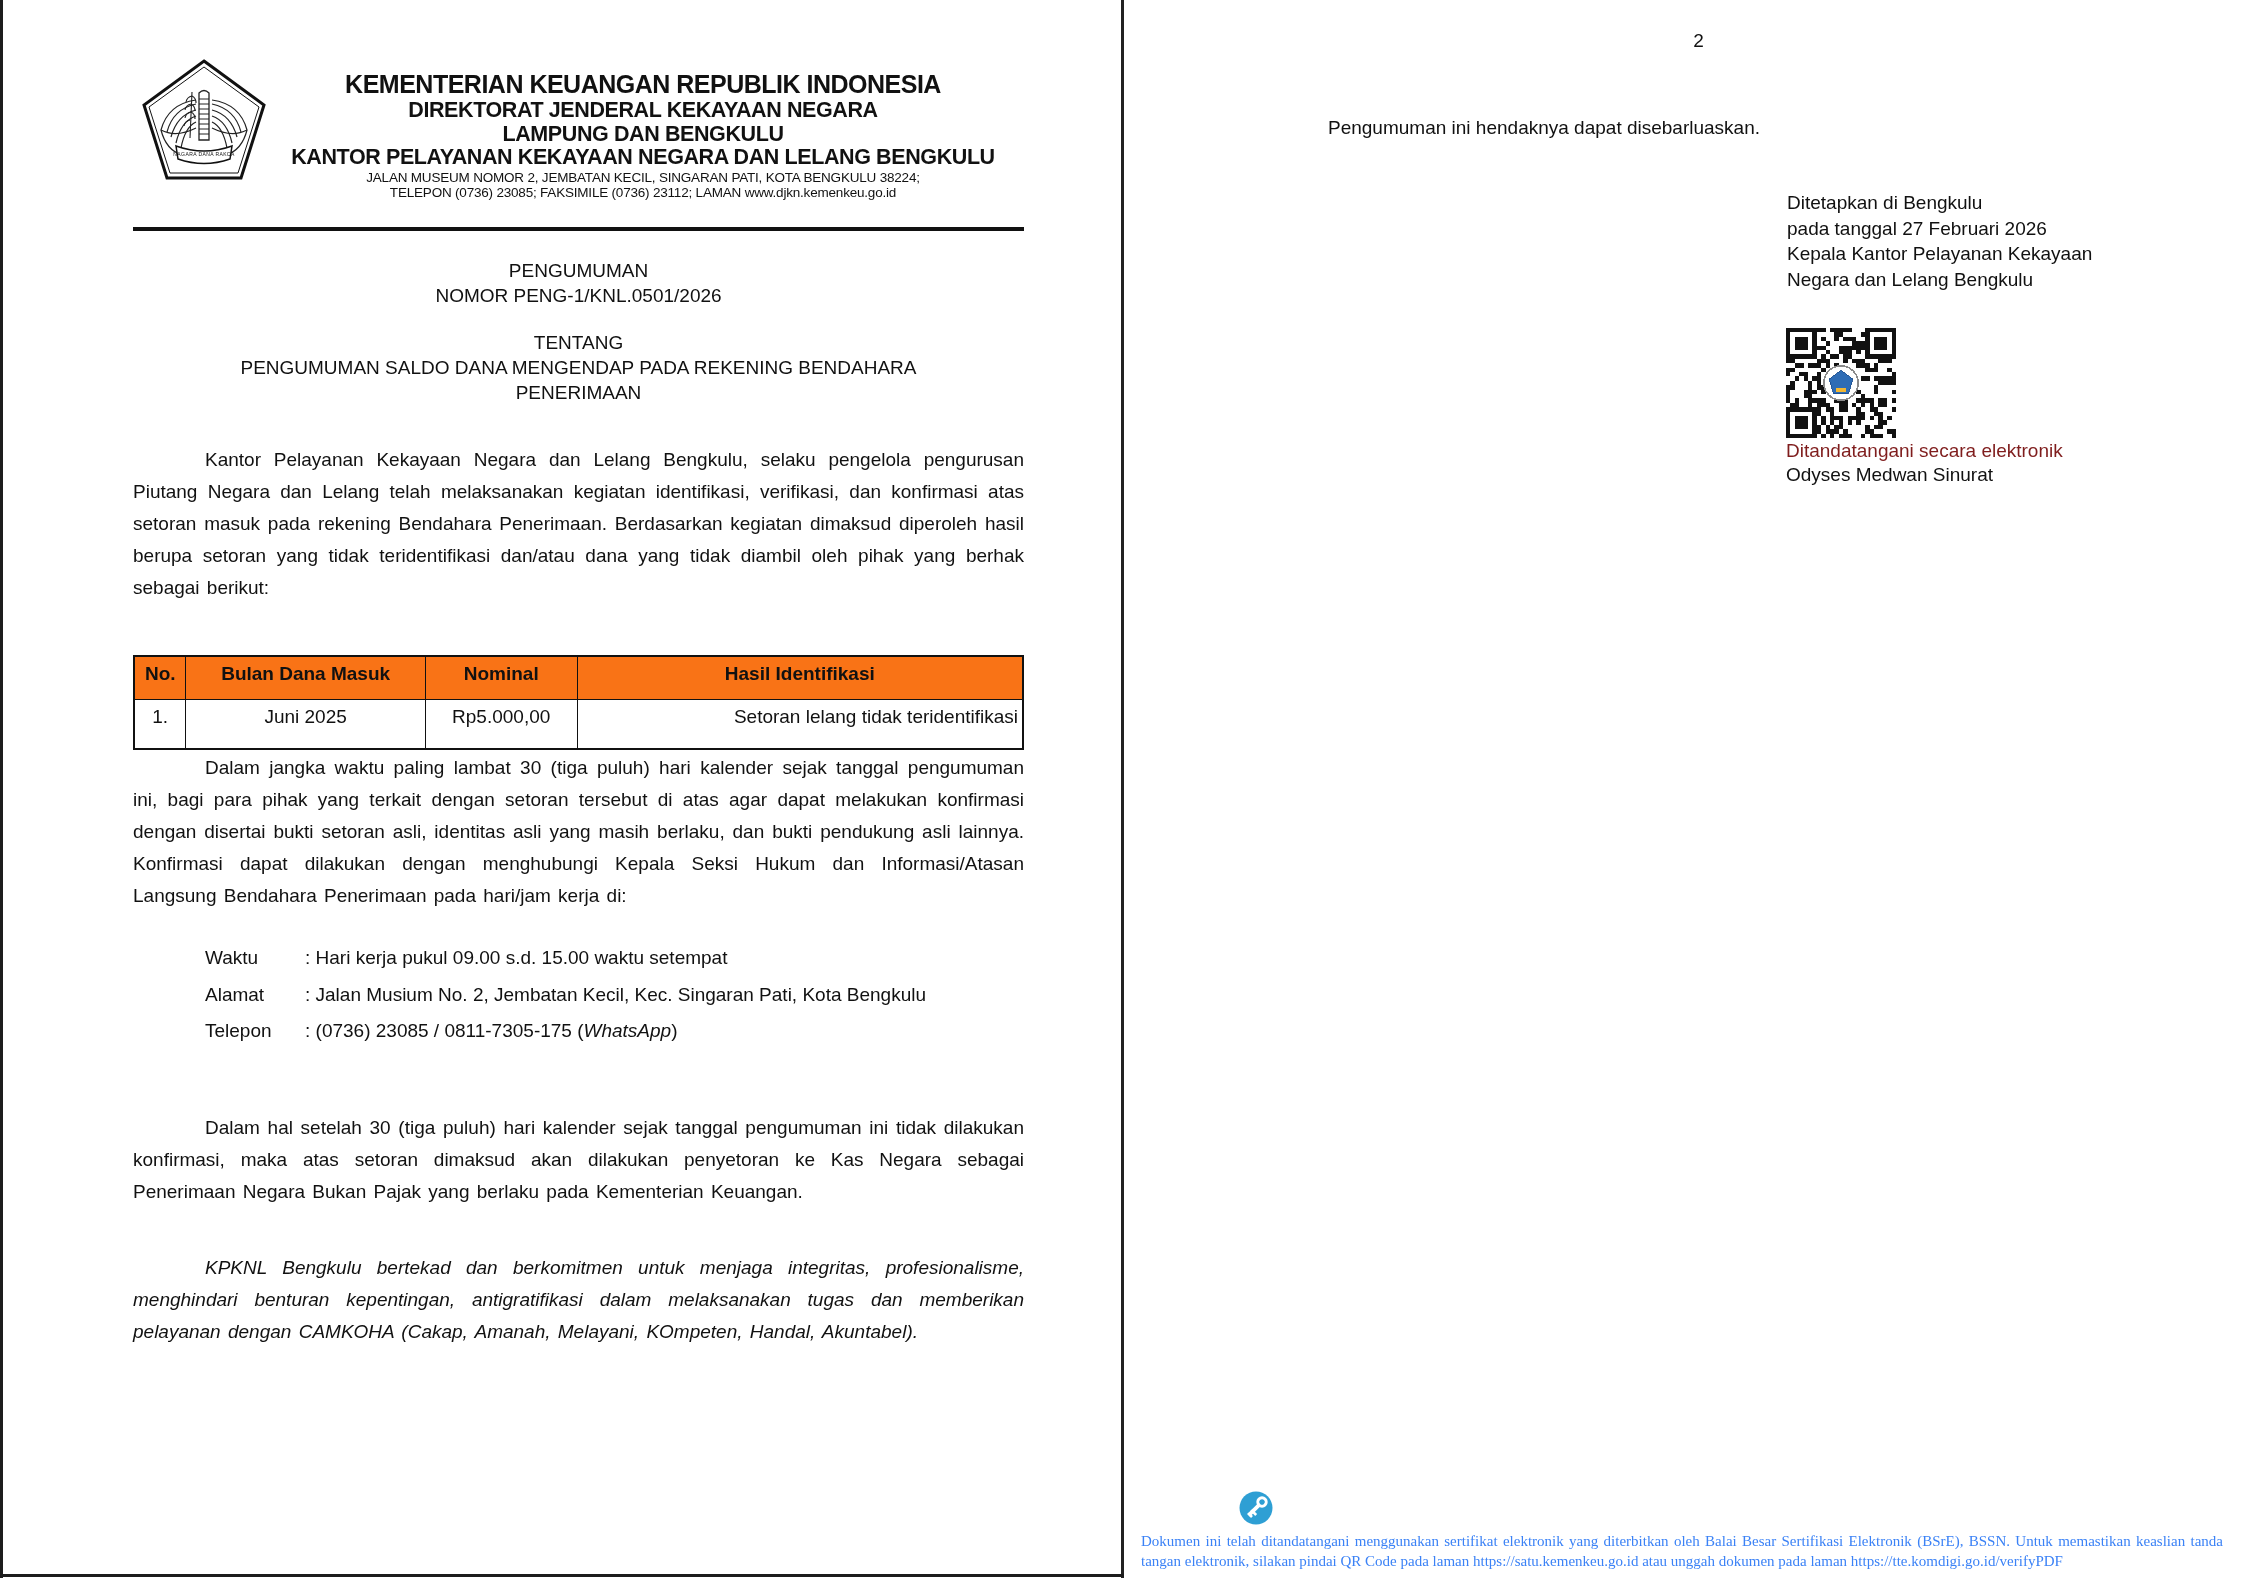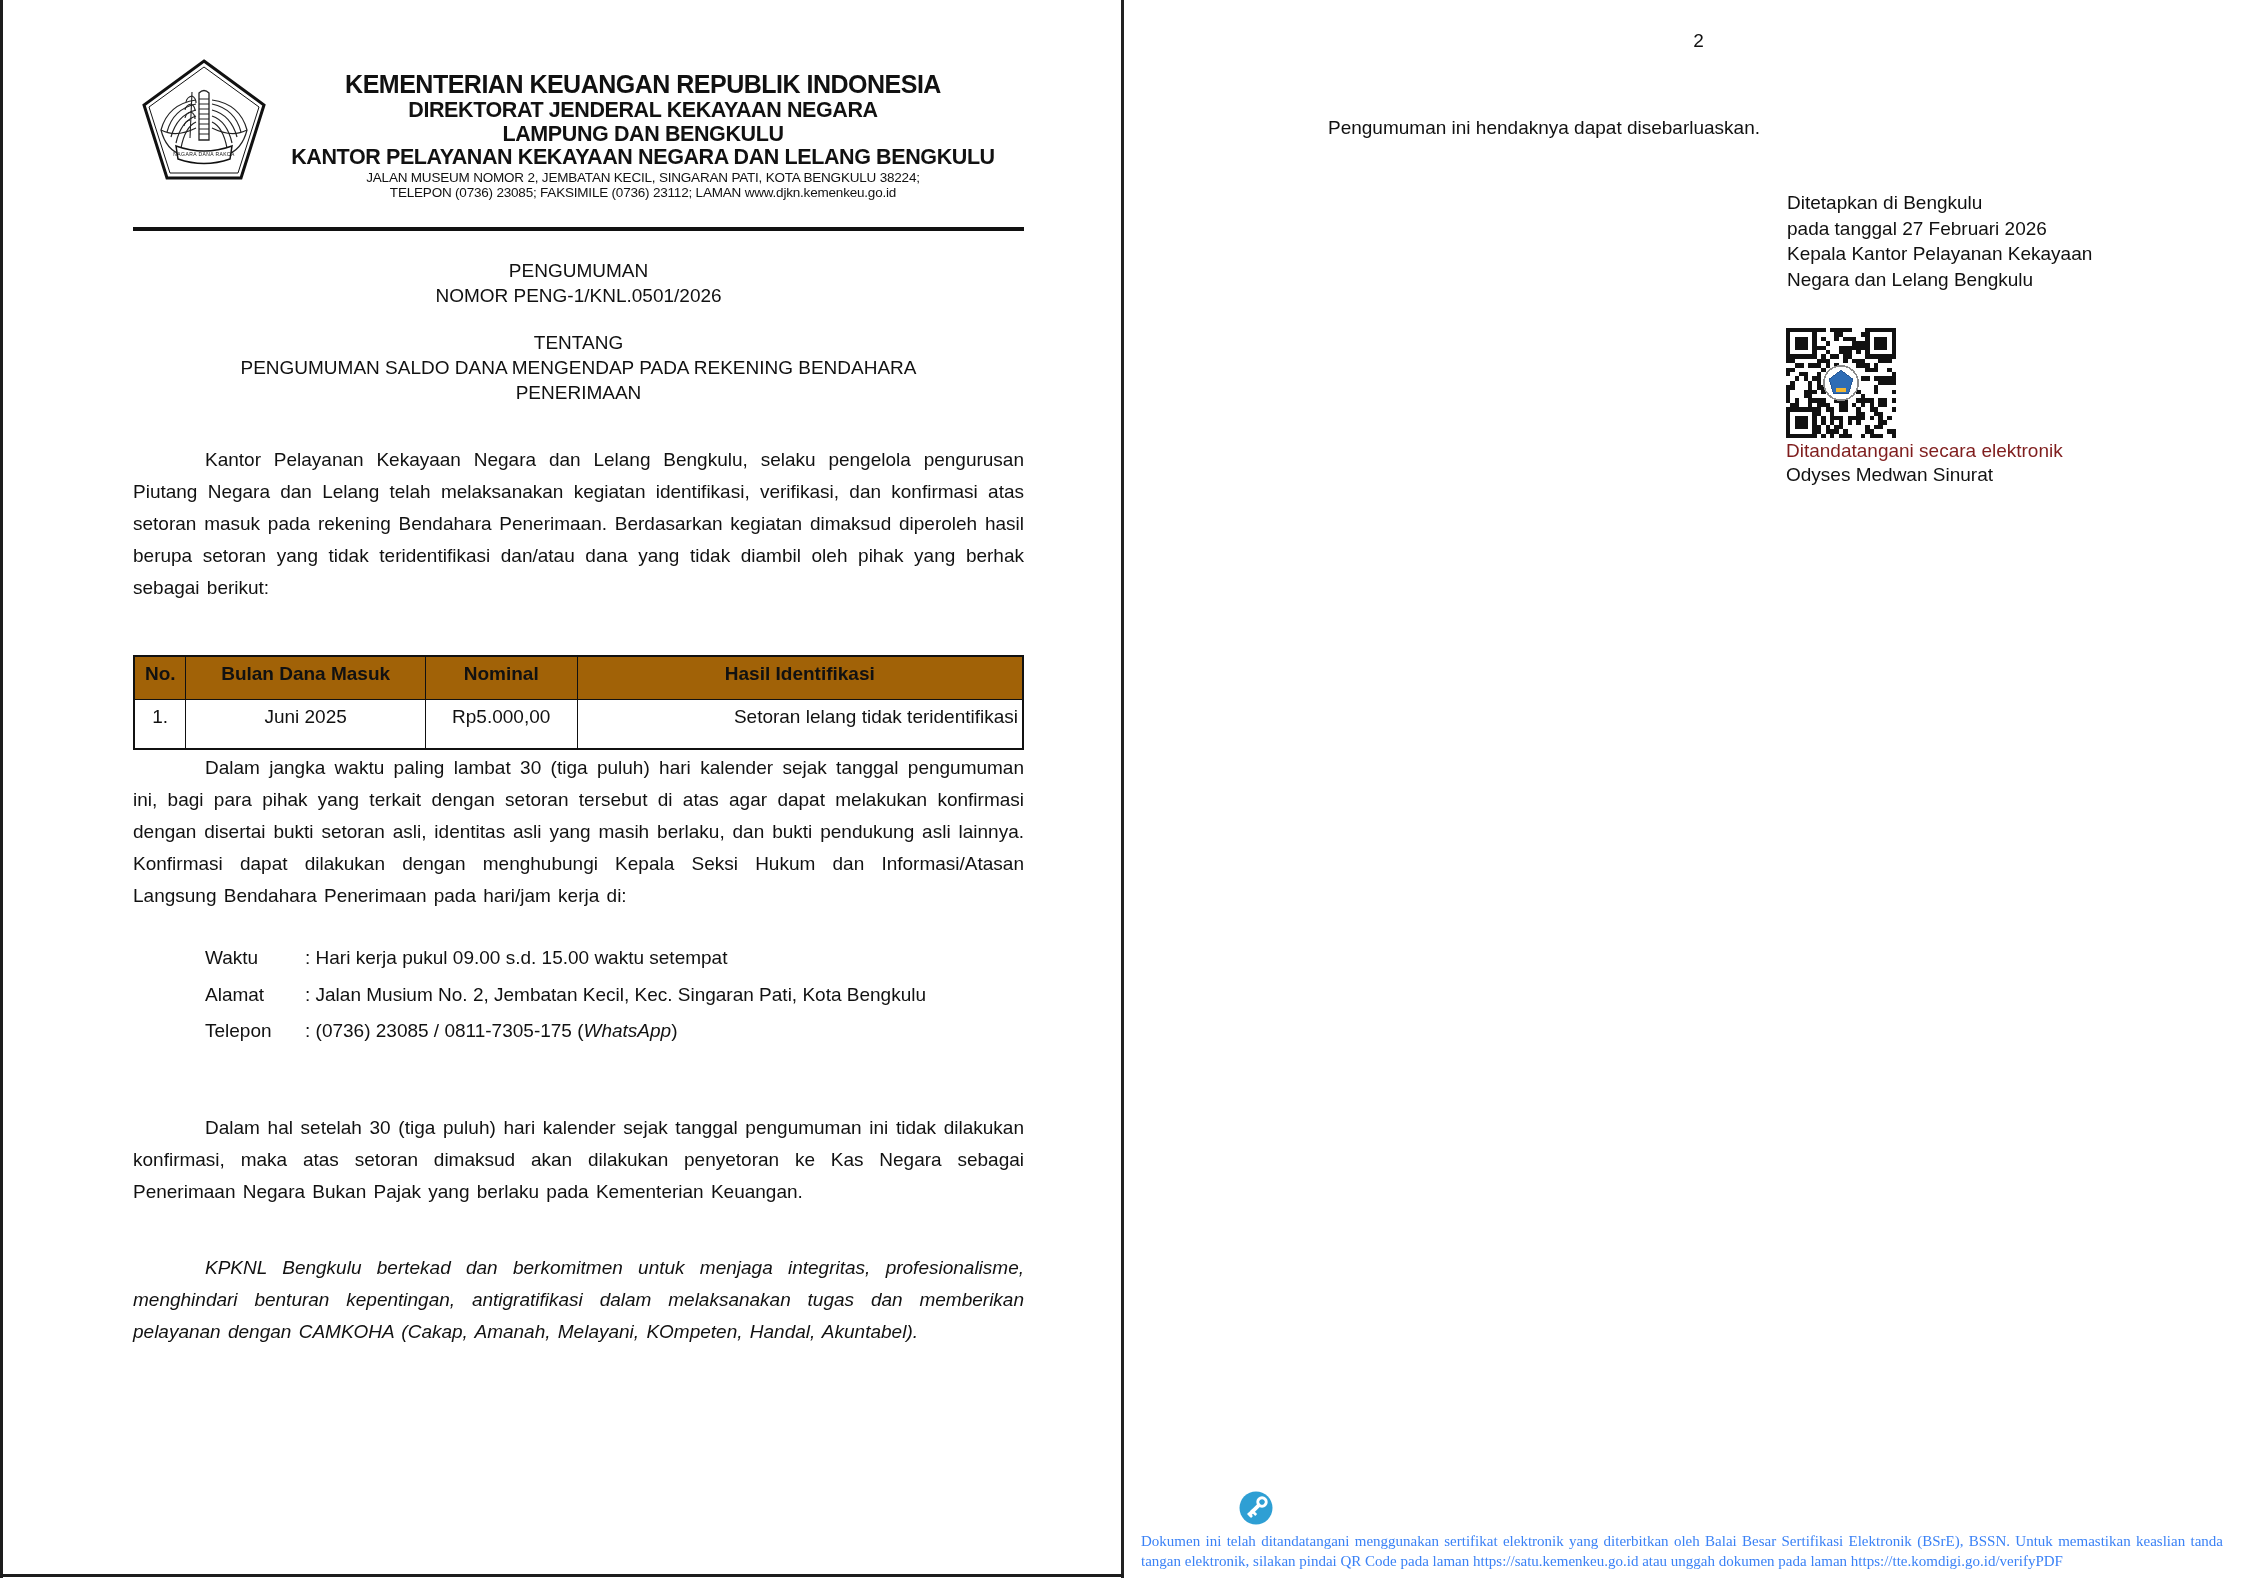--- a/index.html
+++ b/index.html
@@ -36,21 +36,21 @@
   .b{font-weight:normal;}
   .i{font-style:italic;}
 
   table.fund-table{
     left:133px;top:655px;width:891px;position:absolute;
     border-collapse:collapse;font-size:19px;
   }
   .fund-table th,.fund-table td{
     border:1.5px solid #111;vertical-align:top;padding:6px 4px 4px 4px;text-align:center;
   }
-  .fund-table th{background:#a16207;font-weight:bold;height:32px;}
+  .fund-table th{background:#f97316;font-weight:bold;height:32px;}
   .fund-table td{height:38px;}
   .fund-table td.left{text-align:right;padding-left:26px;}
   .fund-table{border:2.5px solid #111;}
 
   .contact-list{left:205px;top:940px;width:819px;font-size:19px;}
   .contact-row{line-height:36.6px;white-space:nowrap;}
   .contact-label{display:inline-block;width:100px;}
 
   
   .page-number{left:1125px;top:30px;width:1121px;text-align:center;text-indent:26px;font-size:19px;}

